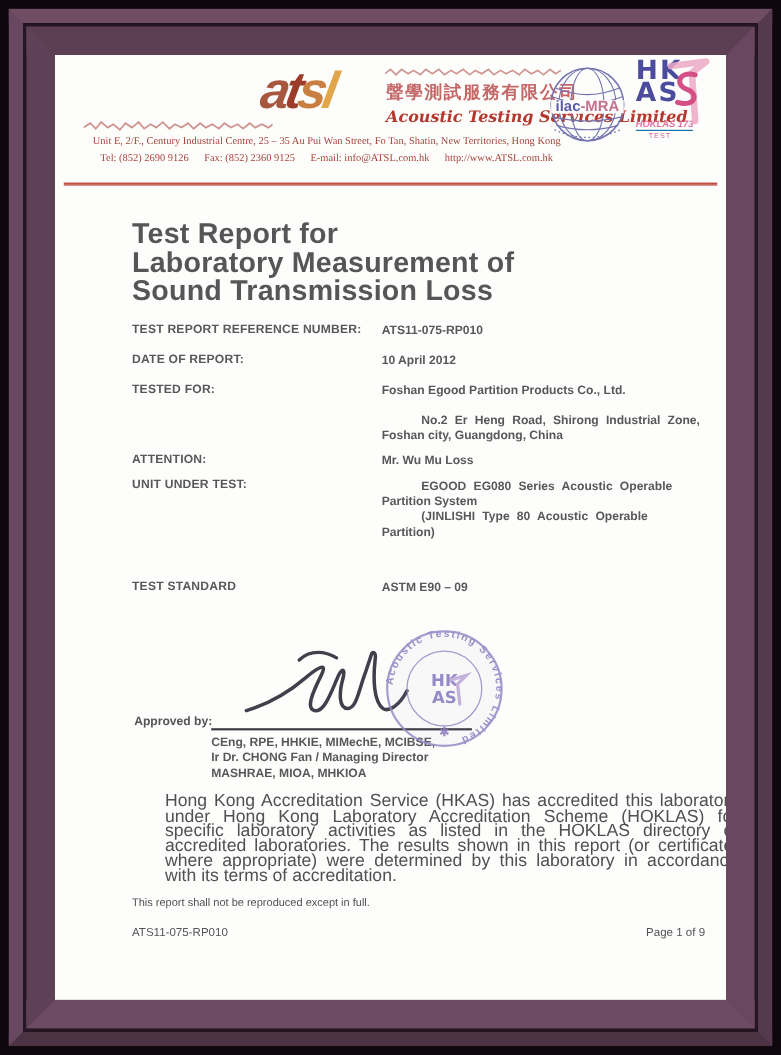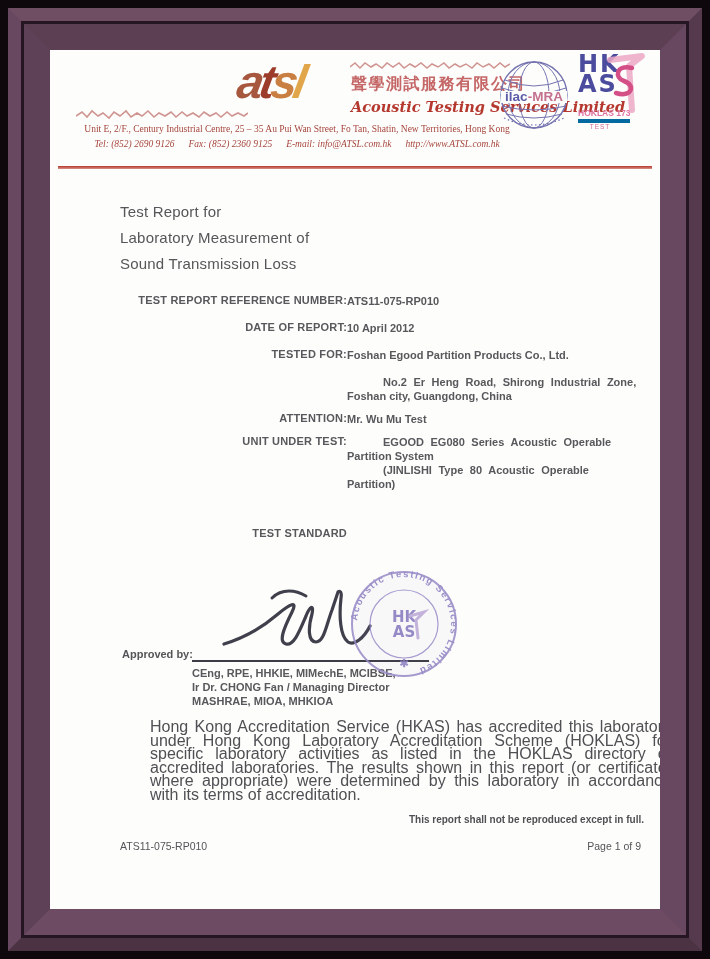--- a/index.html
+++ b/index.html
@@ -34,56 +34,56 @@
   .name-block { position:absolute; left:301px; top:24px; width:160px; }
   .cn-name { font-size:16px; font-weight:bold; color:#c56767; letter-spacing:1.5px; white-space:nowrap; }
   .en-name { font-size:14.5px; font-style:italic; font-weight:bold; color:#b5382e;
     font-family:"DejaVu Serif", serif; white-space:nowrap; margin-top:3px; }
   .ilac { position:absolute; left:447px; top:8px; }
   .hkas { position:absolute; left:528px; top:4px; width:70px; }
   .hkas-letters { font-weight:bold; font-size:24px; line-height:20px; color:#4c4c9e;
     letter-spacing:2px; font-family:"DejaVu Sans", sans-serif; position:relative; width:58px; }
   .hkas-pink { position:absolute; left:24px; top:-2px; }
   .hoklas { margin-top:8px; text-align:left; }
-  .hoklas-line1 { font-size:8.5px; font-weight:bold; color:#e071a0; border-bottom:4px solid #0369a1; display:inline-block; padding-bottom:1px; }
+  .hoklas-line1 { font-size:8.5px; font-weight:bold; color:#e071a0; border-bottom:1px solid #0369a1; display:inline-block; padding-bottom:1px;font-style:italic; }
   .hoklas-line2 { font-size:6.5px; color:#d06a9a; text-align:center; width:44px; letter-spacing:1px; }
 
   .addr-block { position:absolute; left:6px; top:72px; width:482px; text-align:center;
     font-family:"Liberation Serif", serif; color:#a6453c; font-size:9.5px; line-height:15px; }
-  .contact-line span { margin:16px 7px;font-style:italic; }
+  .contact-line span { margin:16px 7px; }
 
   .red-rule { margin:0 8px; height:3px;
     background:linear-gradient(#b5382e, #d99186); border:none; }
 
   
-  .title { margin:30px 0 0 70px; font-size:15px; font-weight:normal; color:#565659; line-height:26px; letter-spacing:.2px; }
+  .title { margin:30px 0 0 70px; font-size:26px; font-weight:bold; color:#565659; line-height:26px; letter-spacing:.2px; }
 
   
   .fields { margin:17px 0 0 70px; font-size:11px; font-weight:bold; color:#58585c; }
   .frow { display:flex; margin-bottom:13px; }
-  .frow .lab { width:227px; flex:none; letter-spacing:.2px;text-align:right; }
+  .frow .lab { width:227px; flex:none; letter-spacing:.2px; }
   .frow .val { width:295px; line-height:14px; }
   .blank-line { height:13px; }
   .wide { word-spacing:3.5px;padding-left:36px; }
   .gap-lg { height:23px; }
   .mb-sm { margin-bottom:9px; }
 
   
   .sig-area { position:relative; margin:34px 0 0 70px; height:128px; }
   .approved-by { position:absolute; left:2px; top:62px; font-size:11px; font-weight:bold; color:#555559; }
   .sig-block { position:absolute; left:72px; top:0; width:237px; }
   .sig-svg { position:absolute; left:28px; top:-4px; }
   .sig-rule { position:absolute; left:0; top:74px; width:237px; border-top:2px solid #3c3c44; }
   .sig-names { position:absolute; left:0; top:80px; font-size:11px; font-weight:bold; color:#58585c; line-height:14px; white-space:nowrap; }
   .stamp { position:absolute; left:228px; top:-18px; opacity:.85; }
 
   
   .accred { margin:6px 0 0 100px; width:521px; font-size:16px; line-height:13.5px;
     color:#505054; text-align:justify; font-weight:500; }
-  .repro-note { margin:13px 16px 0 70px; font-size:10px; color:#505054; font-weight:700;text-align:right; }
+  .repro-note { margin:13px 16px 0 70px; font-size:10px; color:#505054; font-weight:400; }
   .bottom-row { margin:15px 0 0 70px; width:521px; display:flex; justify-content:space-between;
     font-size:10.5px; color:#545458; }
 </style>
 </head>
 <body>
 
 <div class="frame-outer">
  <div class="frame-band1">
   <div class="frame-groove">
    <div class="frame-band2">
@@ -167,37 +167,38 @@
           <div class="val">
             <div>Foshan Egood Partition Products Co., Ltd.</div>
             <div class="blank-line"></div>
             <div class="wide">No.2 Er Heng Road, Shirong Industrial Zone,</div>
             <div>Foshan city, Guangdong, China</div>
           </div>
         </div>
 
         <div class="frow mb-sm">
           <div class="lab">ATTENTION:</div>
-          <div class="val">Mr. Wu Mu Test</div>
+          <div class="val">Mr. Wu Mu Loss</div>
         </div>
 
         <div class="frow">
           <div class="lab">UNIT UNDER TEST:</div>
           <div class="val">
             <div class="wide">EGOOD EG080 Series Acoustic Operable</div>
             <div>Partition System</div>
             <div class="wide">(JINLISHI Type 80 Acoustic Operable</div>
             <div>Partition)</div>
           </div>
         </div>
 
         <div class="gap-lg"></div>
 
         <div class="frow">
           <div class="lab">TEST STANDARD</div>
+          <div class="val">ASTM E90 – 09</div>
         </div>
 
         <div class="frow">
         </div>
       </div>
 
       <div class="sig-area">
         <div class="approved-by">Approved by:</div>
 
         <div class="sig-block">

